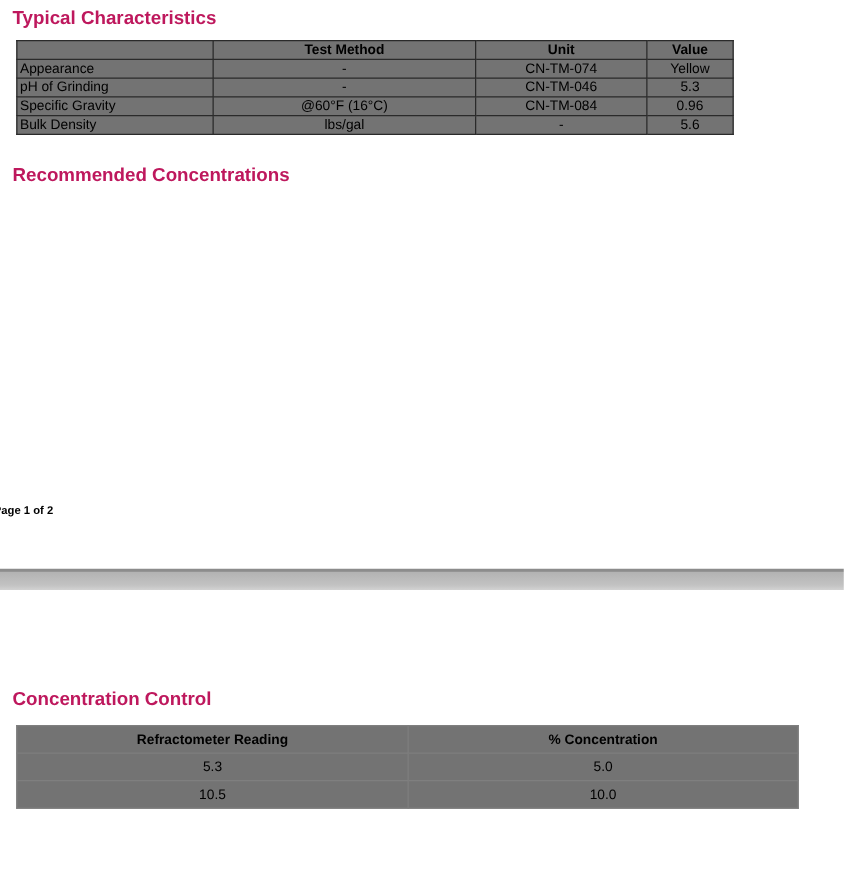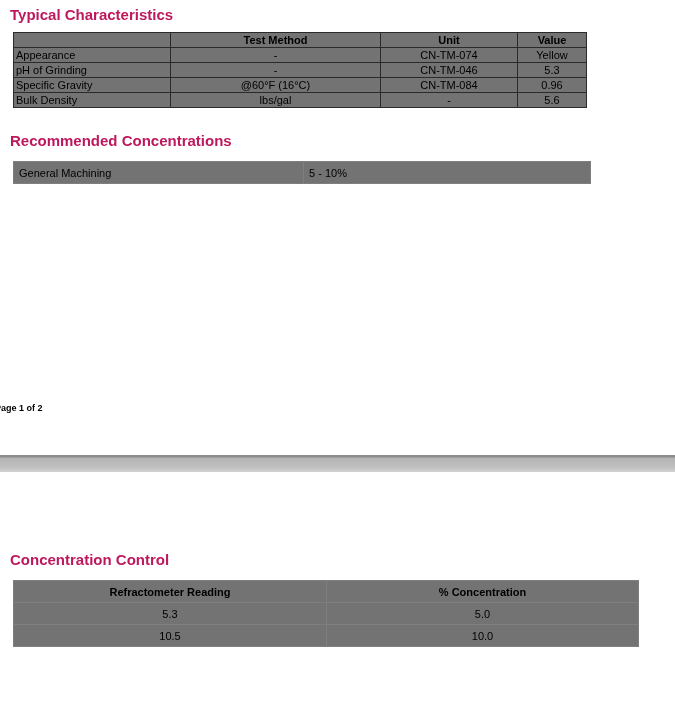--- a/index.html
+++ b/index.html
@@ -139,24 +139,20 @@
 </table>
 
 <h2 class="section-title" id="title-recommended">Recommended Concentrations</h2>
 
 <table id="concentrations-table">
   <colgroup>
     <col style="width:290px">
       <col style="width:287px">
   </colgroup>
   <tbody>
-    <tr>
-      <td>General Machining</td>
-      <td>5 - 10%</td>
-    </tr>
   </tbody>
 </table>
 
 <div id="page-footer">Page 1 of 2</div>
 
 <div id="page-divider"></div>
 
 <h2 class="section-title" id="title-control">Concentration Control</h2>
 
 <table id="control-table">

